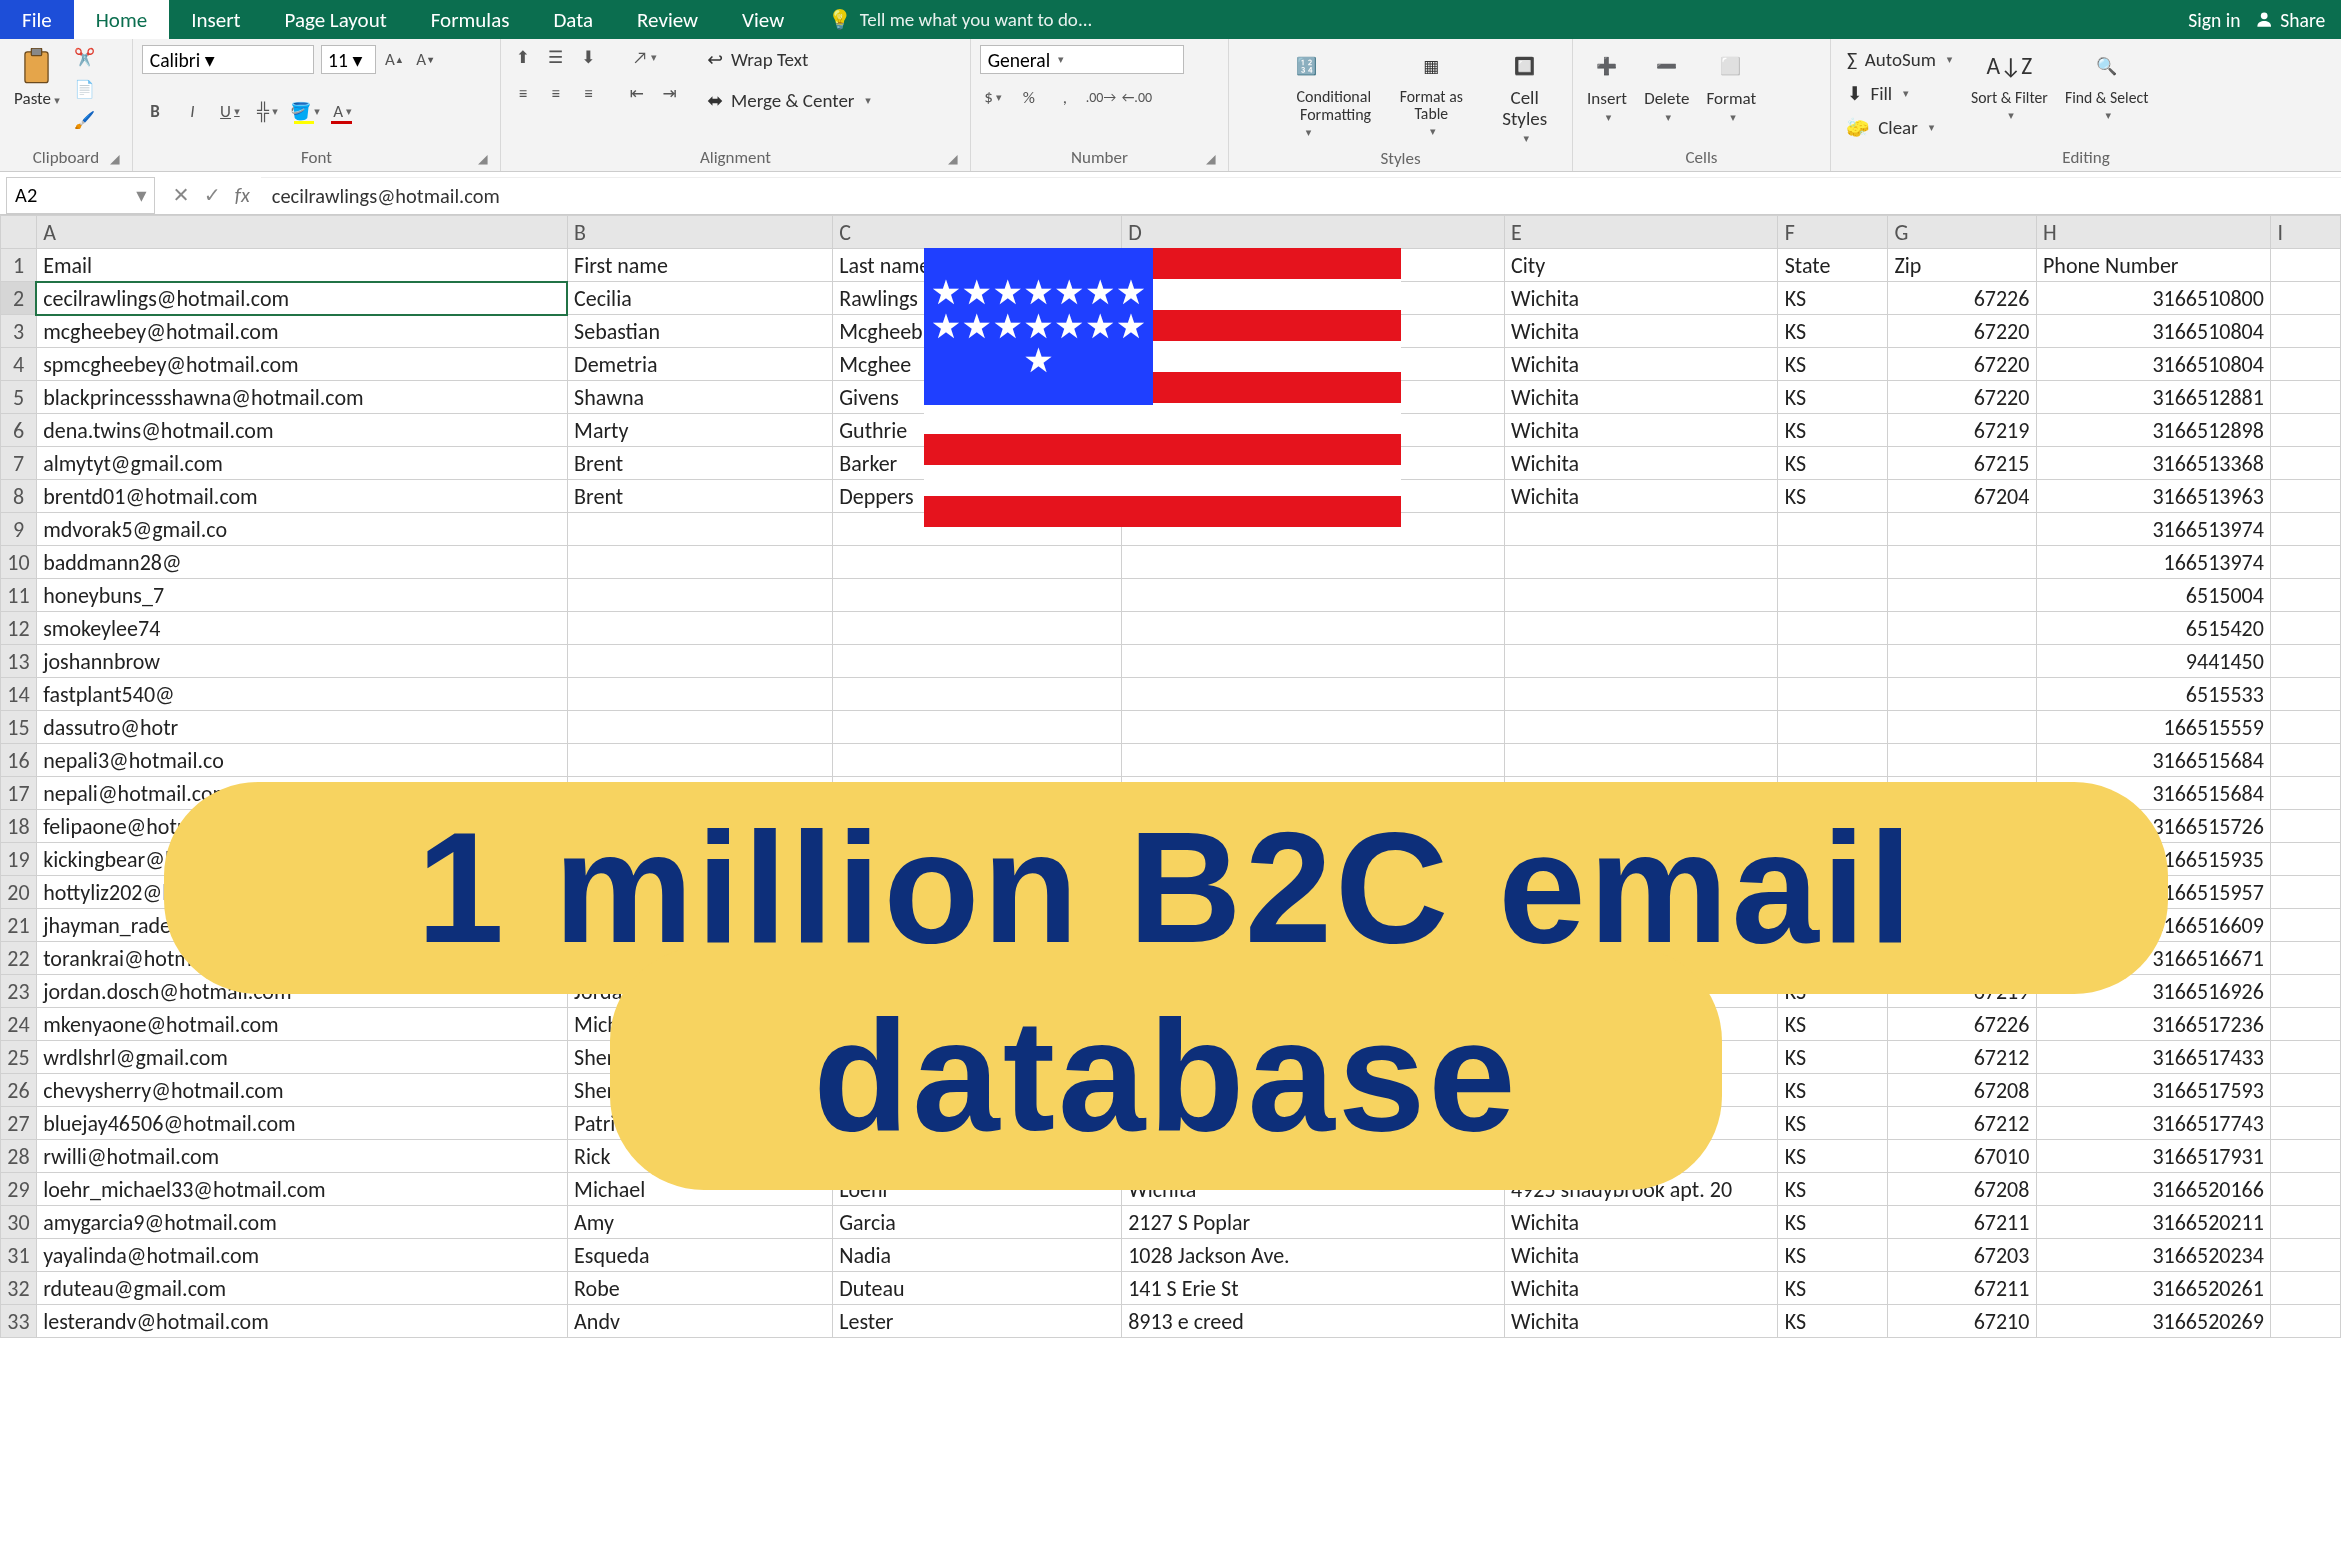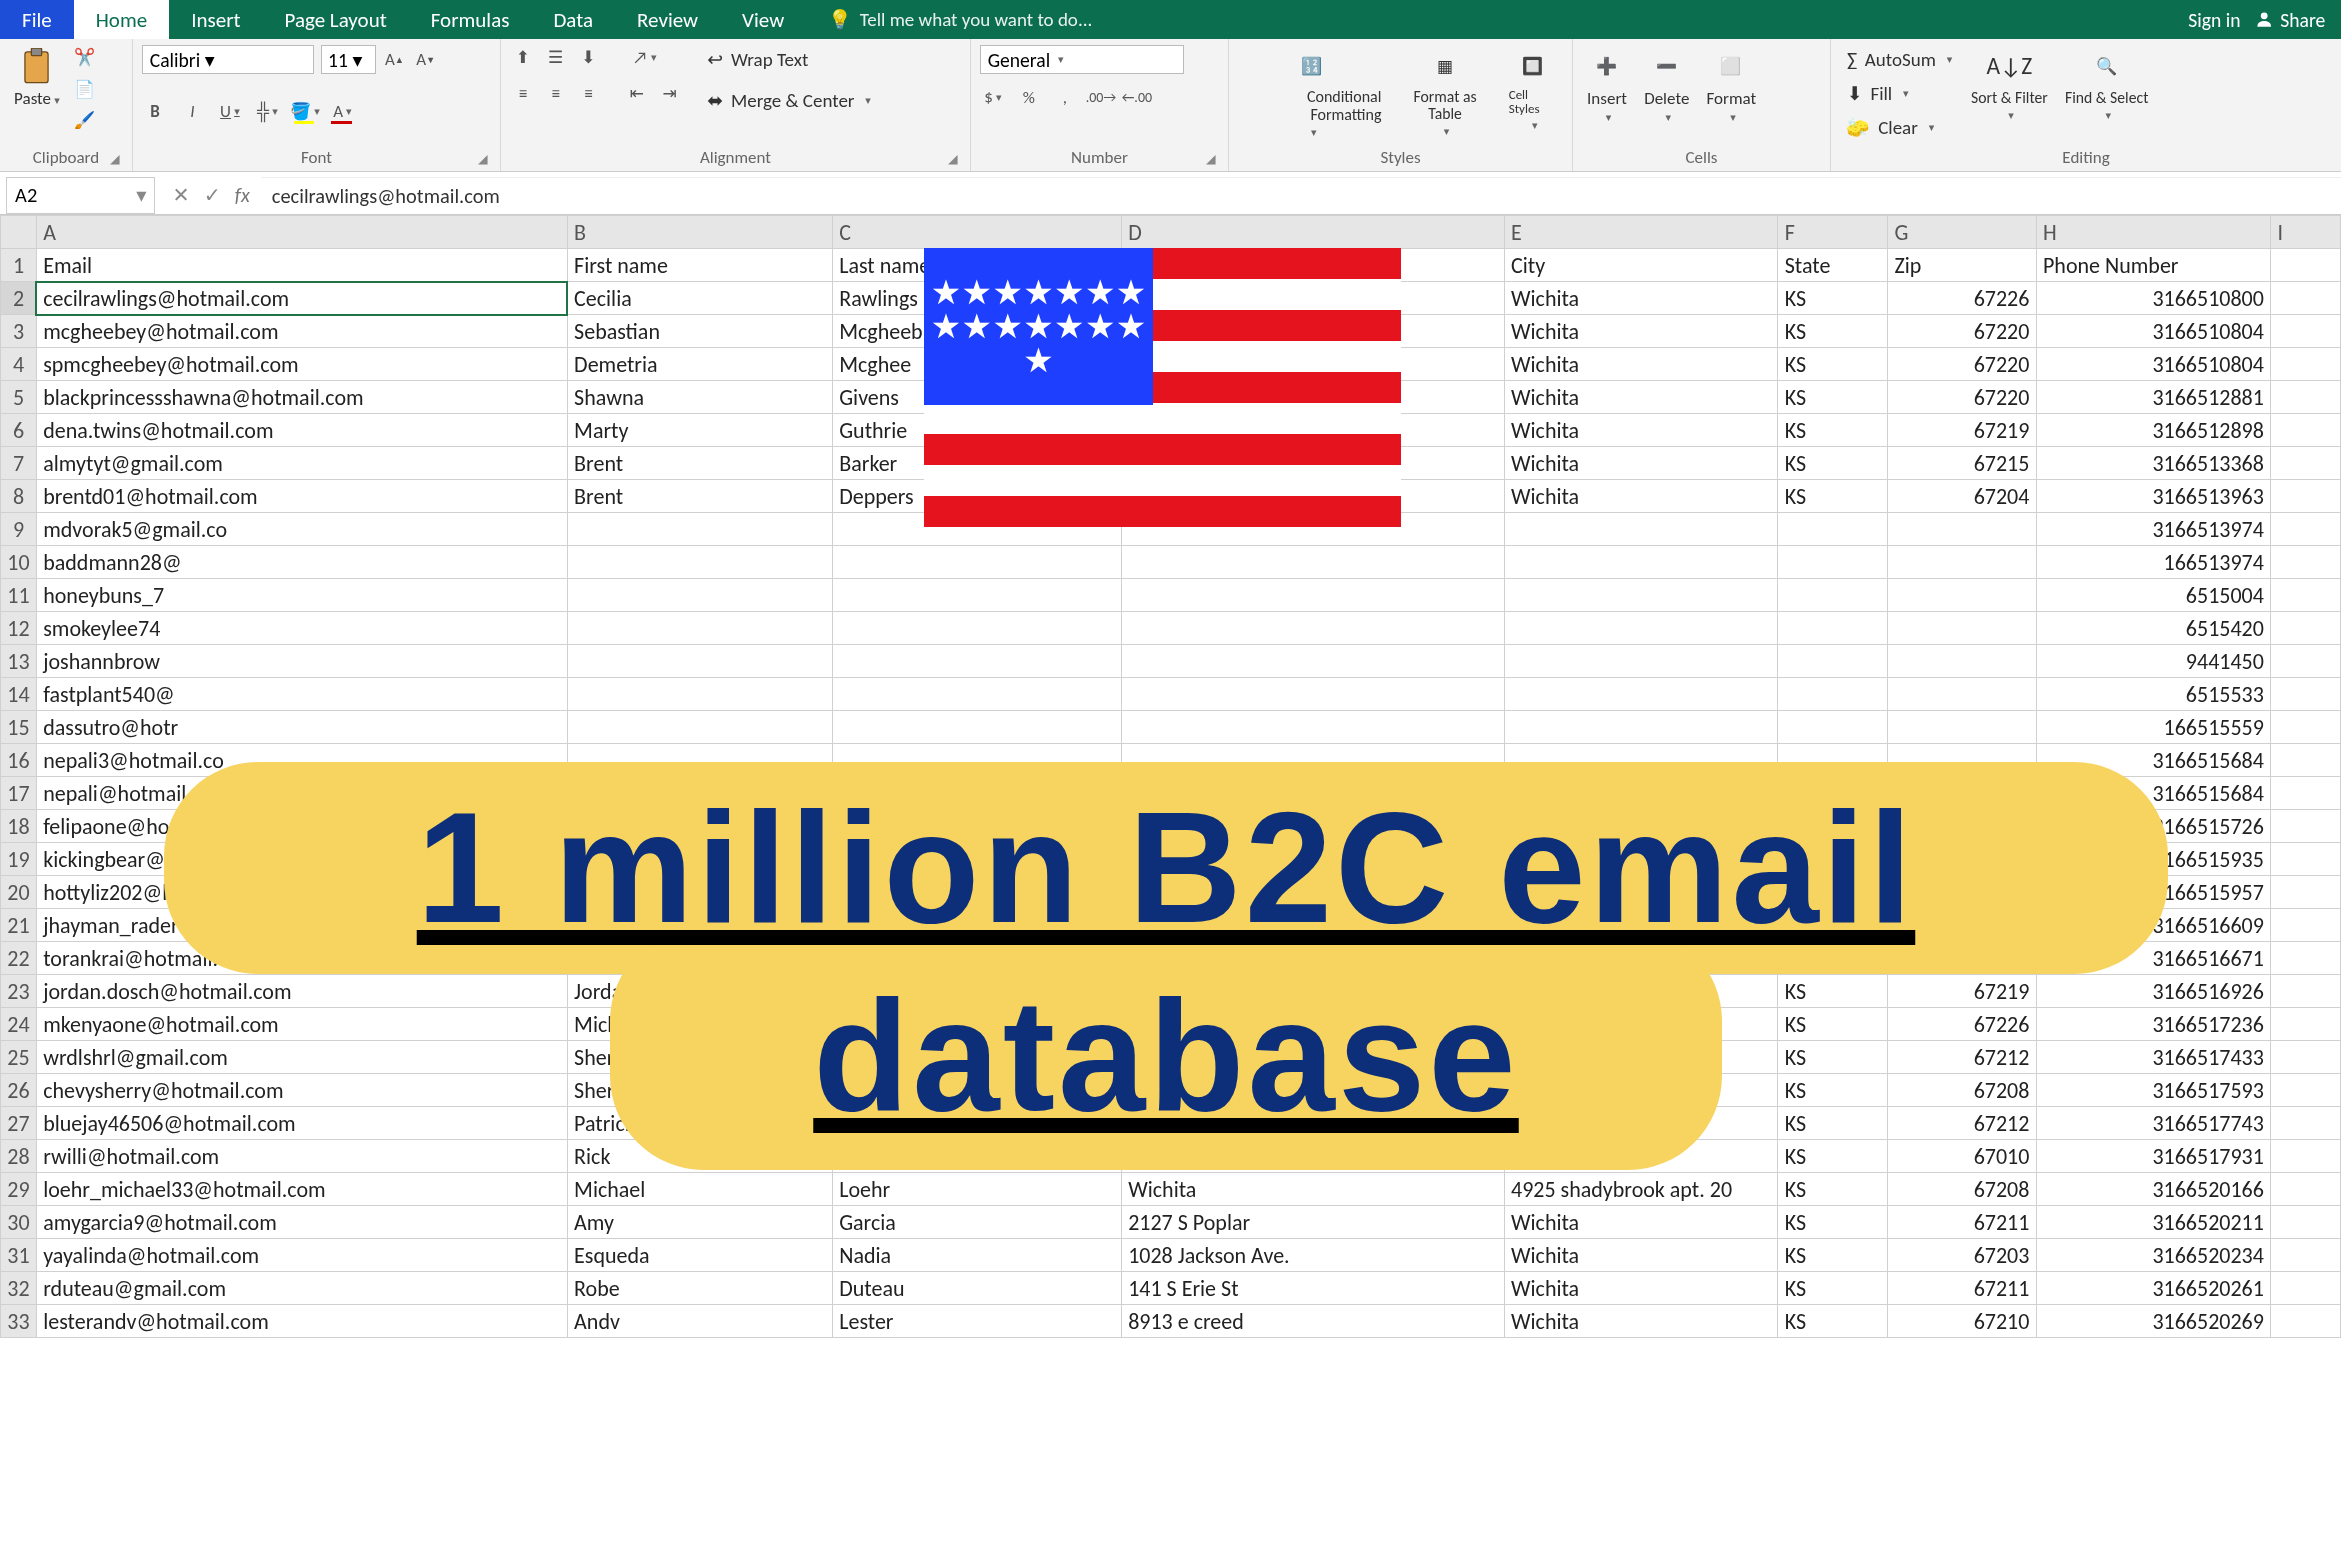--- a/index.html
+++ b/index.html
@@ -53,21 +53,21 @@
 .num { text-align: right !important; }
 
 
 .flag { position: absolute; left: 924px; top: 33px; width: 477px; height: 282px; z-index: 5; }
 .flag .stripes div { height: 31px; }
 .flag .red { background: #e5131d; }
 .flag .white { background: #fff; }
 .flag .union { position: absolute; top: 0; left: 0; width: 229px; height: 157px; background: #1f3fff; display: flex; flex-wrap: wrap; align-content: center; justify-content: space-evenly; padding: 7.8px 6.3px; }
 .flag .union span { color: #fff; font-size: 34px; line-height: 34px; }
 
-.bubble { position: absolute; left: 164px; top: 547px; width: 2004px; z-index: 6; filter: drop-shadow(0 0 0 transparent); pointer-events: none; text-decoration: underline; }
+.bubble { position: absolute; left: 164px; top: 567px; width: 2004px; z-index: 6; filter: drop-shadow(0 0 0 transparent); pointer-events: none; }
 .bubble-top { background: #f7d360; border-radius: 94px; padding: 23.5px 63px; text-align: center; }
 .bubble-bot { background: #f7d360; border-radius: 94px; width: 1112px; margin: -47px auto 0; padding: 47px 47px 31px; text-align: center; }
 .bubble-text { font-weight: 900; color: #0d2f7a; font-size: 157px; letter-spacing: 3.1px; line-height: 1.05; font-family: 'Arial Black', Impact, sans-serif; }
 
 
 .cA{width:532px}.cB{width:266px}.cC{width:290px}.cD{width:384px}.cE{width:274px}.cF{width:110px}.cG{width:149px}.cH{width:235px}.cI{width:70px}
 svg.paste-ico{fill:#e5a54a;stroke:#6b4a1e}
 </style>
 </head>
 <body>
@@ -200,21 +200,21 @@
       <div class="big-btn dd">
         <div class="big-icon">🔢</div>
         <span style="font-size:16px;line-height:1.1;text-align:right">Conditional Formatting</span>
       </div>
       <div class="big-btn dd">
         <div class="big-icon">▦</div>
         <span style="font-size:15.7px;line-height:1.1;text-align:center">Format as Table</span>
       </div>
       <div class="big-btn dd">
         <div class="big-icon">🔲</div>
-        <span style="font-size:13px;line-height:1.1;text-align:left">Cell Styles</span>
+        <span style="font-size:19px;line-height:1.1;text-align:center">Cell Styles</span>
       </div>
     </div>
     <div class="group-label">Styles</div>
   </div>
 
   <div class="group" style="width:258px">
     <div class="group-body">
       <div class="big-btn dd">
           <div class="big-icon">➕</div>
           <span>Insert</span>

